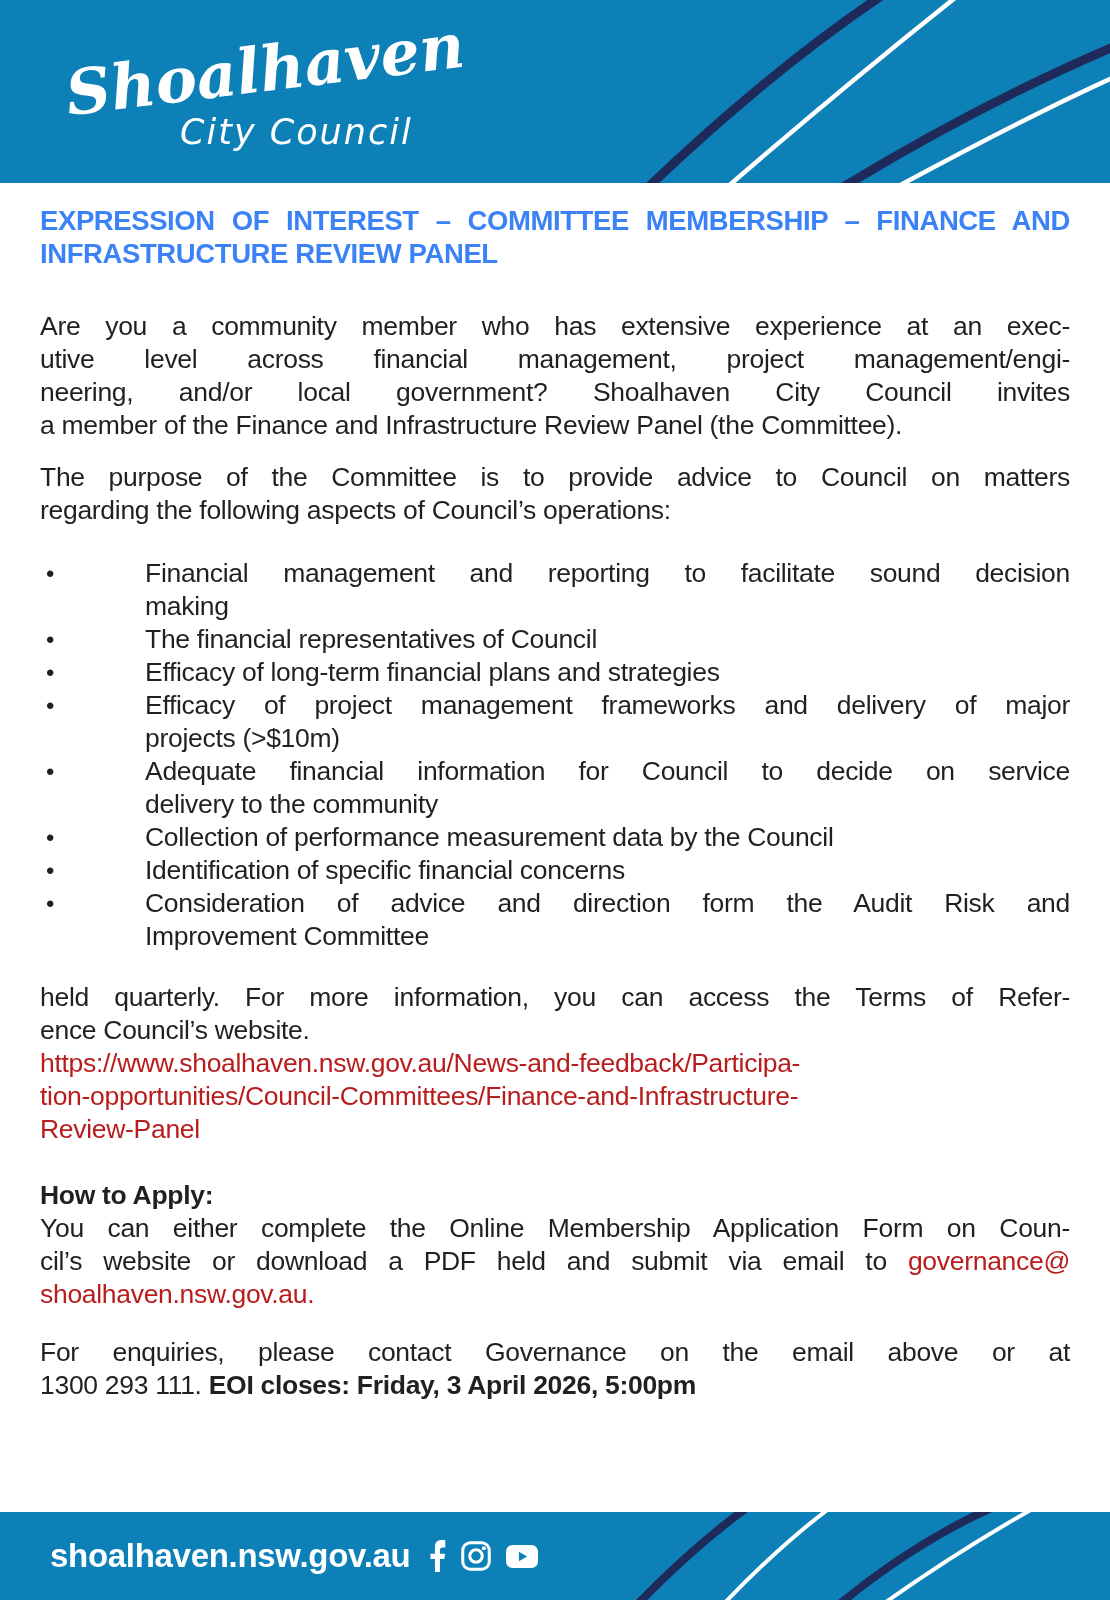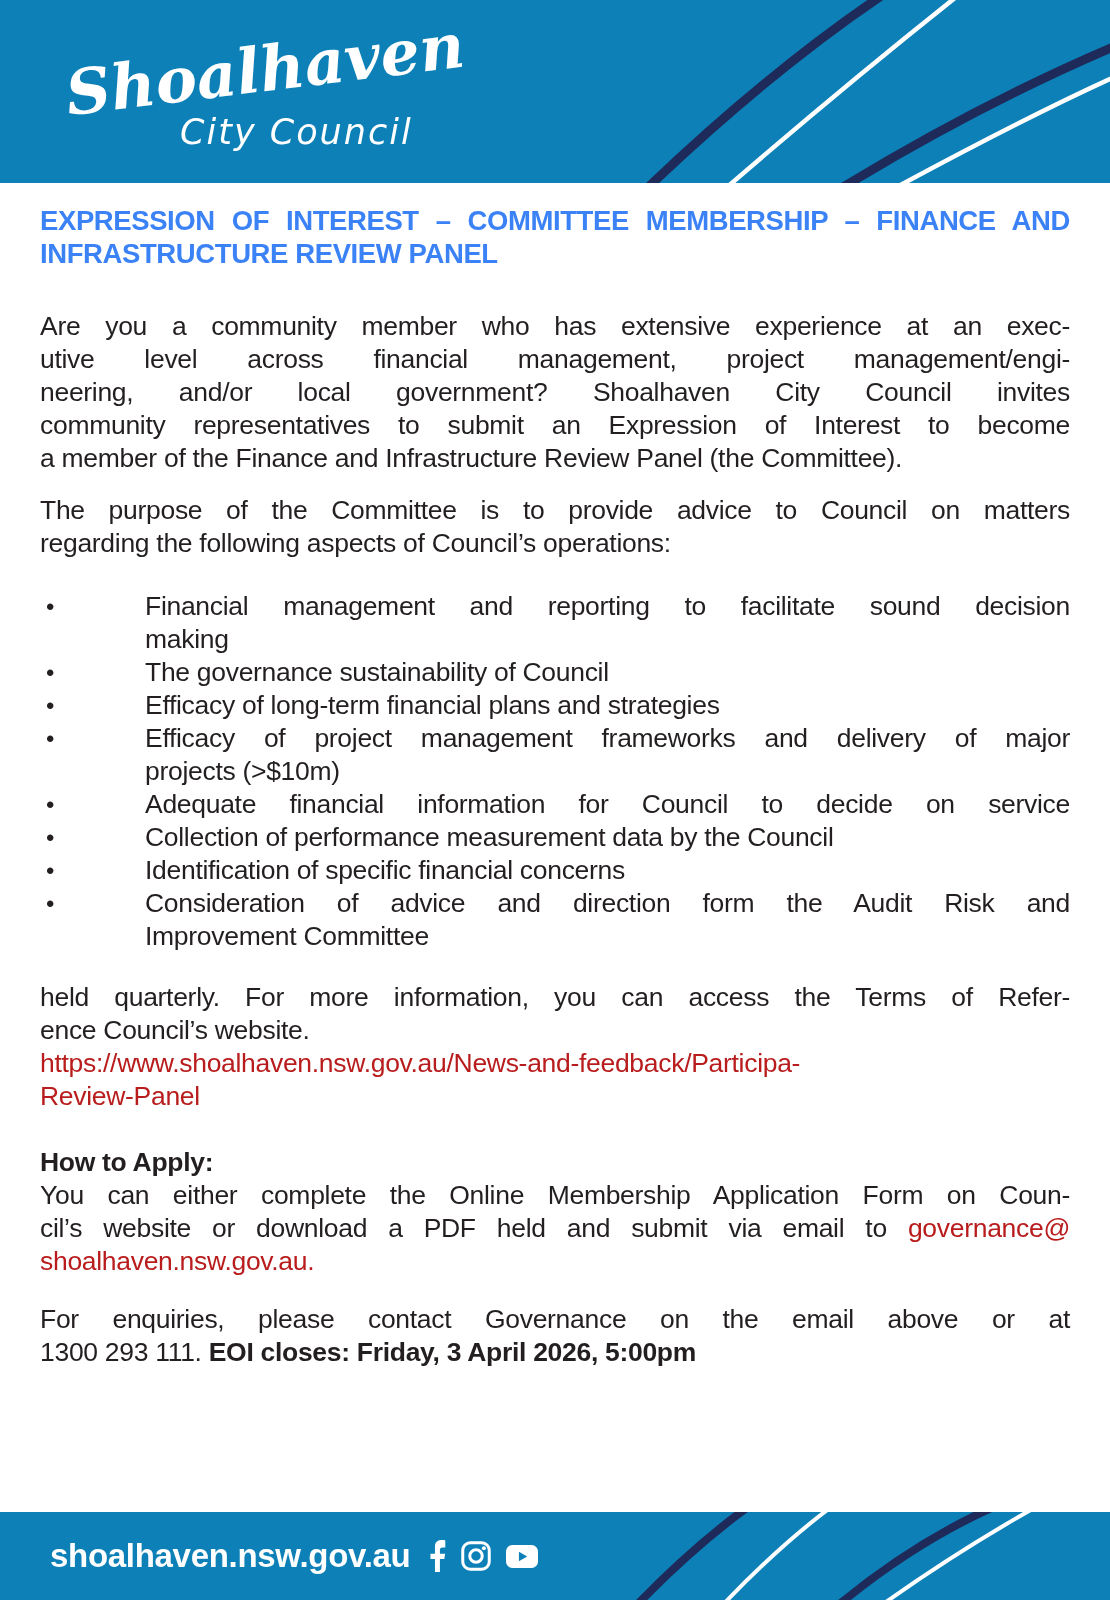--- a/index.html
+++ b/index.html
@@ -69,58 +69,58 @@
 
   <main class="content" data-name="document-body">
       <div class="blk heading" data-name="page-title">
         <div class="line jl" data-name="text-line"><span data-name="text-segment">EXPRESSION OF INTEREST – COMMITTEE MEMBERSHIP – FINANCE AND</span></div>
         <div class="line" data-name="text-line"><span data-name="text-segment">INFRASTRUCTURE REVIEW PANEL</span></div>
       </div>
       <div class="blk para" data-name="intro-paragraph">
         <div class="line jl" data-name="text-line"><span data-name="text-segment">Are you a community member who has extensive experience at an exec-</span></div>
         <div class="line jl" data-name="text-line"><span data-name="text-segment">utive level across financial management, project management/engi-</span></div>
         <div class="line jl" data-name="text-line"><span data-name="text-segment">neering, and/or local government? Shoalhaven City Council invites</span></div>
-        <div class="line jl" data-name="text-line"><span data-name="text-segment">community representatives to submit an Expression of Interest to become</span></div>
         <div class="line" data-name="text-line"><span data-name="text-segment">a member of the Finance and Infrastructure Review Panel (the Committee).</span></div>
       </div>
       <div class="blk para" data-name="purpose-paragraph">
         <div class="line jl" data-name="text-line"><span data-name="text-segment">The purpose of the Committee is to provide advice to Council on matters</span></div>
         <div class="line" data-name="text-line"><span data-name="text-segment">regarding the following aspects of Council’s operations:</span></div>
       </div>
       <div class="blk bullets" data-name="responsibilities-list">
         <div class="bullet-item" data-name="list-item">
           <span class="dot" data-name="bullet-icon">•</span>
           <div class="blines" data-name="list-item-text">
             <div class="line jl" data-name="text-line"><span data-name="text-segment">Financial management and reporting to facilitate sound decision</span></div>
             <div class="line" data-name="text-line"><span data-name="text-segment">making</span></div>
           </div>
         </div>
         <div class="bullet-item" data-name="list-item">
           <span class="dot" data-name="bullet-icon">•</span>
           <div class="blines" data-name="list-item-text">
-            <div class="line" data-name="text-line"><span data-name="text-segment">The governance sustainability of Council</span></div>
+            <div class="line" data-name="text-line"><span data-name="text-segment">The financial representatives of Council</span></div>
           </div>
         </div>
         <div class="bullet-item" data-name="list-item">
           <span class="dot" data-name="bullet-icon">•</span>
           <div class="blines" data-name="list-item-text">
             <div class="line" data-name="text-line"><span data-name="text-segment">Efficacy of long-term financial plans and strategies</span></div>
           </div>
         </div>
         <div class="bullet-item" data-name="list-item">
           <span class="dot" data-name="bullet-icon">•</span>
           <div class="blines" data-name="list-item-text">
             <div class="line jl" data-name="text-line"><span data-name="text-segment">Efficacy of project management frameworks and delivery of major</span></div>
             <div class="line" data-name="text-line"><span data-name="text-segment">projects (&gt;$10m)</span></div>
           </div>
         </div>
         <div class="bullet-item" data-name="list-item">
           <span class="dot" data-name="bullet-icon">•</span>
           <div class="blines" data-name="list-item-text">
             <div class="line jl" data-name="text-line"><span data-name="text-segment">Adequate financial information for Council to decide on service</span></div>
+            <div class="line" data-name="text-line"><span data-name="text-segment">delivery to the community</span></div>
           </div>
         </div>
         <div class="bullet-item" data-name="list-item">
           <span class="dot" data-name="bullet-icon">•</span>
           <div class="blines" data-name="list-item-text">
             <div class="line" data-name="text-line"><span data-name="text-segment">Collection of performance measurement data by the Council</span></div>
           </div>
         </div>
         <div class="bullet-item" data-name="list-item">
           <span class="dot" data-name="bullet-icon">•</span>
@@ -135,20 +135,21 @@
             <div class="line" data-name="text-line"><span data-name="text-segment">Improvement Committee</span></div>
           </div>
         </div>
       </div>
       <div class="blk para" data-name="membership-paragraph">
         <div class="line jl" data-name="text-line"><span data-name="text-segment">held quarterly. For more information, you can access the Terms of Refer-</span></div>
         <div class="line" data-name="text-line"><span data-name="text-segment">ence Council’s website.</span></div>
       </div>
       <div class="blk para" data-name="terms-url-link">
         <div class="line" data-name="text-line"><span class="c-link" data-name="link-text">https://www.shoalhaven.nsw.gov.au/News-and-feedback/Participa-</span></div>
+        <div class="line" data-name="text-line"><span class="c-link" data-name="link-text">tion-opportunities/Council-Committees/Finance-and-Infrastructure-</span></div>
         <div class="line" data-name="text-line"><span class="c-link" data-name="link-text">Review-Panel</span></div>
       </div>
       <div class="blk para" data-name="how-to-apply-heading">
         <div class="line" data-name="text-line"><span data-name="text-segment">How to Apply:</span></div>
       </div>
       <div class="blk para" data-name="how-to-apply-paragraph">
         <div class="line jl" data-name="text-line"><span data-name="text-segment">You can either complete the Online Membership Application Form on Coun-</span></div>
         <div class="line jl" data-name="text-line"><span data-name="text-segment">cil’s website or download a PDF held and submit via email to </span><span class="c-link" data-name="link-text">governance@</span></div>
         <div class="line" data-name="text-line"><span class="c-link" data-name="link-text">shoalhaven.nsw.gov.au.</span></div>
       </div>

